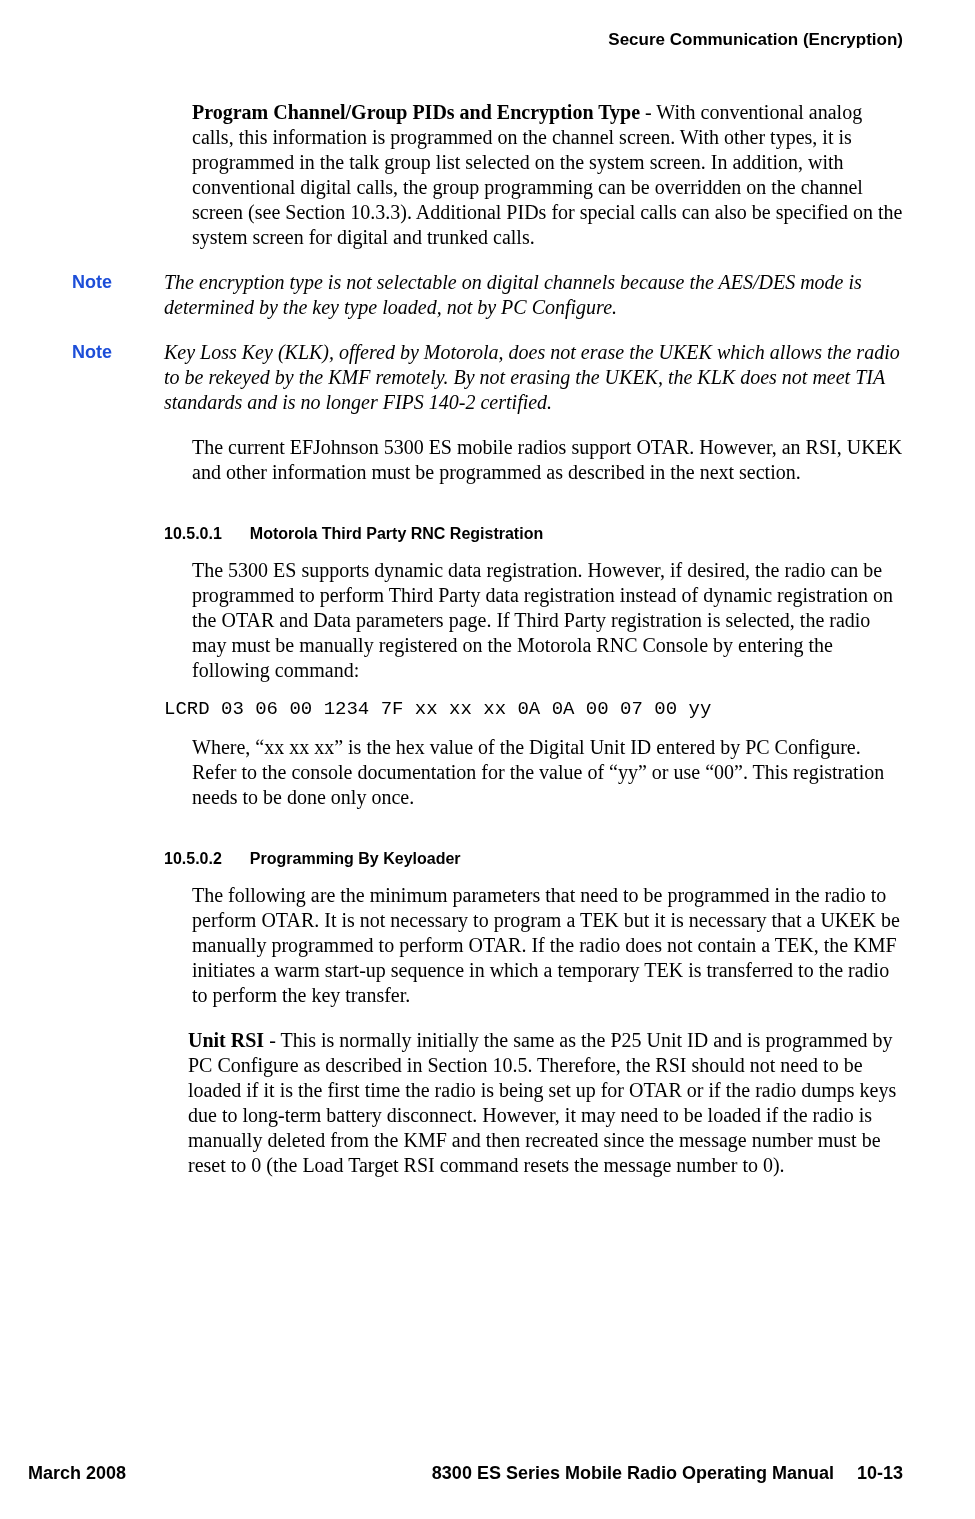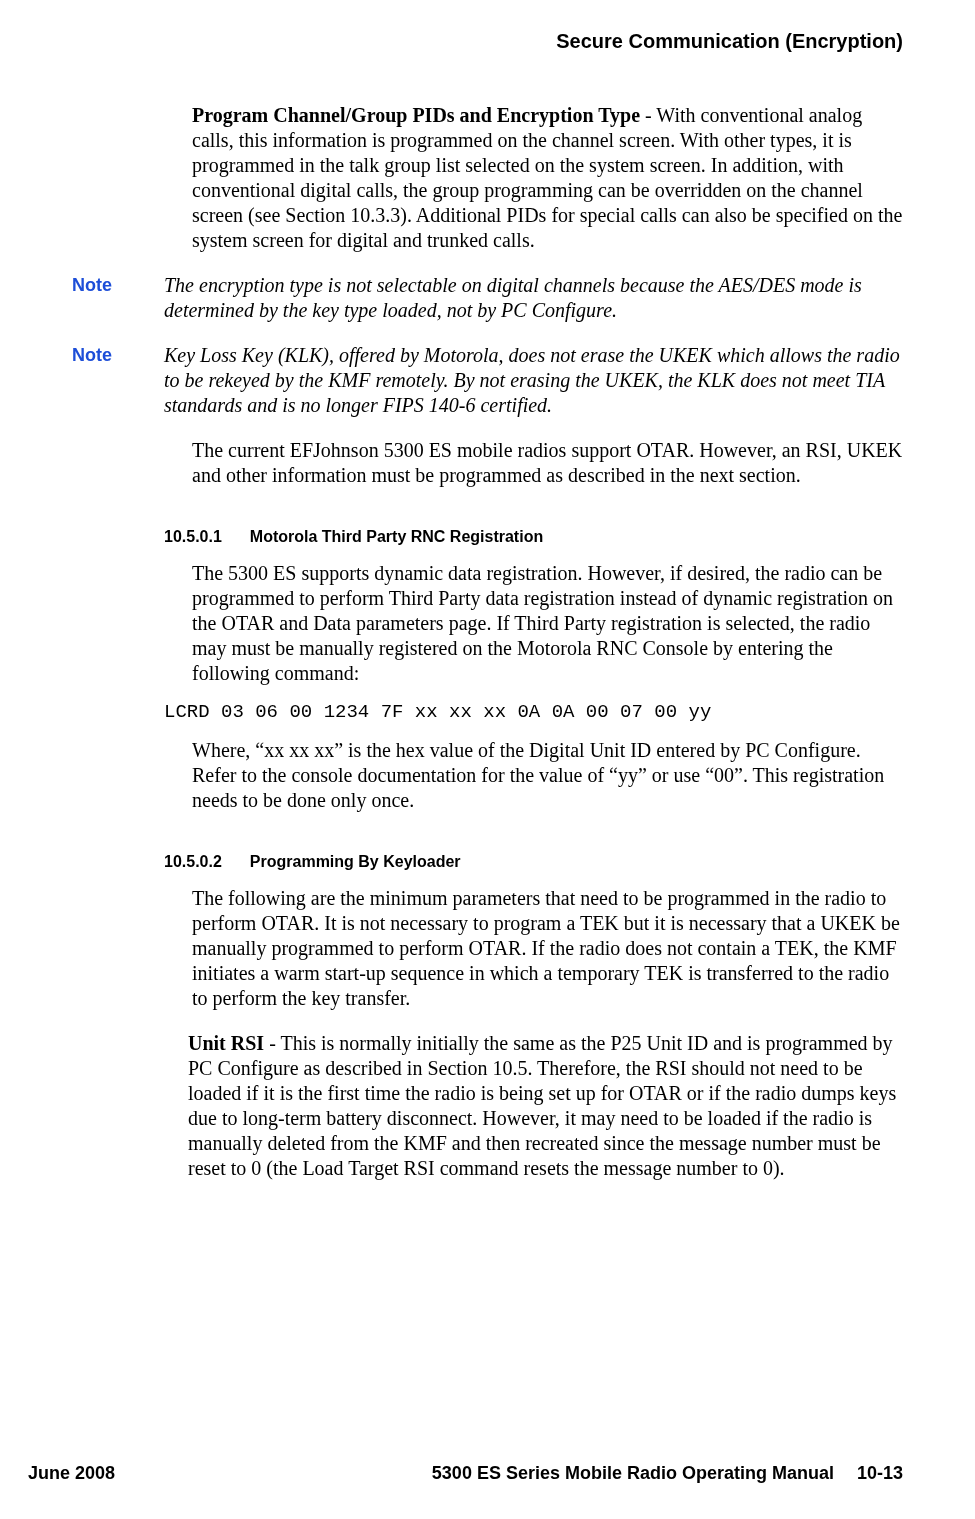--- a/index.html
+++ b/index.html
@@ -14,21 +14,21 @@
       width: 975px;
       height: 1519px;
       position: relative;
       box-sizing: border-box;
       padding: 30px 72px 40px 72px;
     }
     .header-line {
       text-align: right;
       font-family: Arial, Helvetica, sans-serif;
       font-weight: bold;
-      font-size: 20px;
+      font-size: 17px;
       margin-bottom: 50px;
     }
     .content {
       margin-left: 92px;
     }
     .para {
       font-size: 20px;
       line-height: 1.25;
       margin-bottom: 20px;
       margin-left: 28px;
@@ -102,21 +102,21 @@
       <span class="bold-run">Program Channel/Group PIDs and Encryption Type</span><span> - With conventional analog calls, this information is programmed on the channel screen. With other types, it is programmed in the talk group list selected on the system screen. In addition, with conventional digital calls, the group programming can be overridden on the channel screen (see Section 10.3.3). Additional PIDs for special calls can also be specified on the system screen for digital and trunked calls.</span>
     </div>
 
     <div class="note-block">
       <div class="note-label">Note</div>
       <div class="note-text">The encryption type is not selectable on digital channels because the AES/DES mode is determined by the key type loaded, not by PC Configure.</div>
     </div>
 
     <div class="note-block">
       <div class="note-label">Note</div>
-      <div class="note-text">Key Loss Key (KLK), offered by Motorola, does not erase the UKEK which allows the radio to be rekeyed by the KMF remotely. By not erasing the UKEK, the KLK does not meet TIA standards and is no longer FIPS 140-6 certified.</div>
+      <div class="note-text">Key Loss Key (KLK), offered by Motorola, does not erase the UKEK which allows the radio to be rekeyed by the KMF remotely. By not erasing the UKEK, the KLK does not meet TIA standards and is no longer FIPS 140-2 certified.</div>
     </div>
 
     <div class="para">The current EFJohnson 5300 ES mobile radios support OTAR. However, an RSI, UKEK and other information must be programmed as described in the next section.</div>
 
     <div class="heading">
       <span class="num">10.5.0.1</span><span>Motorola Third Party RNC Registration</span>
     </div>
 
     <div class="para">The 5300 ES supports dynamic data registration. However, if desired, the radio can be programmed to perform Third Party data registration instead of dynamic registration on the OTAR and Data parameters page. If Third Party registration is selected, the radio may must be manually registered on the Motorola RNC Console by entering the following command:</div>
 
@@ -131,17 +131,17 @@
     <div class="para">The following are the minimum parameters that need to be programmed in the radio to perform OTAR. It is not necessary to program a TEK but it is necessary that a UKEK be manually programmed to perform OTAR. If the radio does not contain a TEK, the KMF initiates a warm start-up sequence in which a temporary TEK is transferred to the radio to perform the key transfer.</div>
 
 
     <div class="para indent-para">
       <span class="bold-run">Unit RSI</span><span> - This is normally initially the same as the P25 Unit ID and is programmed by PC Configure as described in Section 10.5. Therefore, the RSI should not need to be loaded if it is the first time the radio is being set up for OTAR or if the radio dumps keys due to long-term battery disconnect. However, it may need to be loaded if the radio is manually deleted from the KMF and then recreated since the message number must be reset to 0 (the Load Target RSI command resets the message number to 0).</span>
     </div>
 
   </div>
 
   <div class="footer">
-    <span>June 2008</span>
-    <span>5300 ES Series Mobile Radio Operating Manual  10-13</span>
+    <span>March 2008</span>
+    <span>8300 ES Series Mobile Radio Operating Manual  10-13</span>
   </div>
 
 </div>
 
 </body></html>

